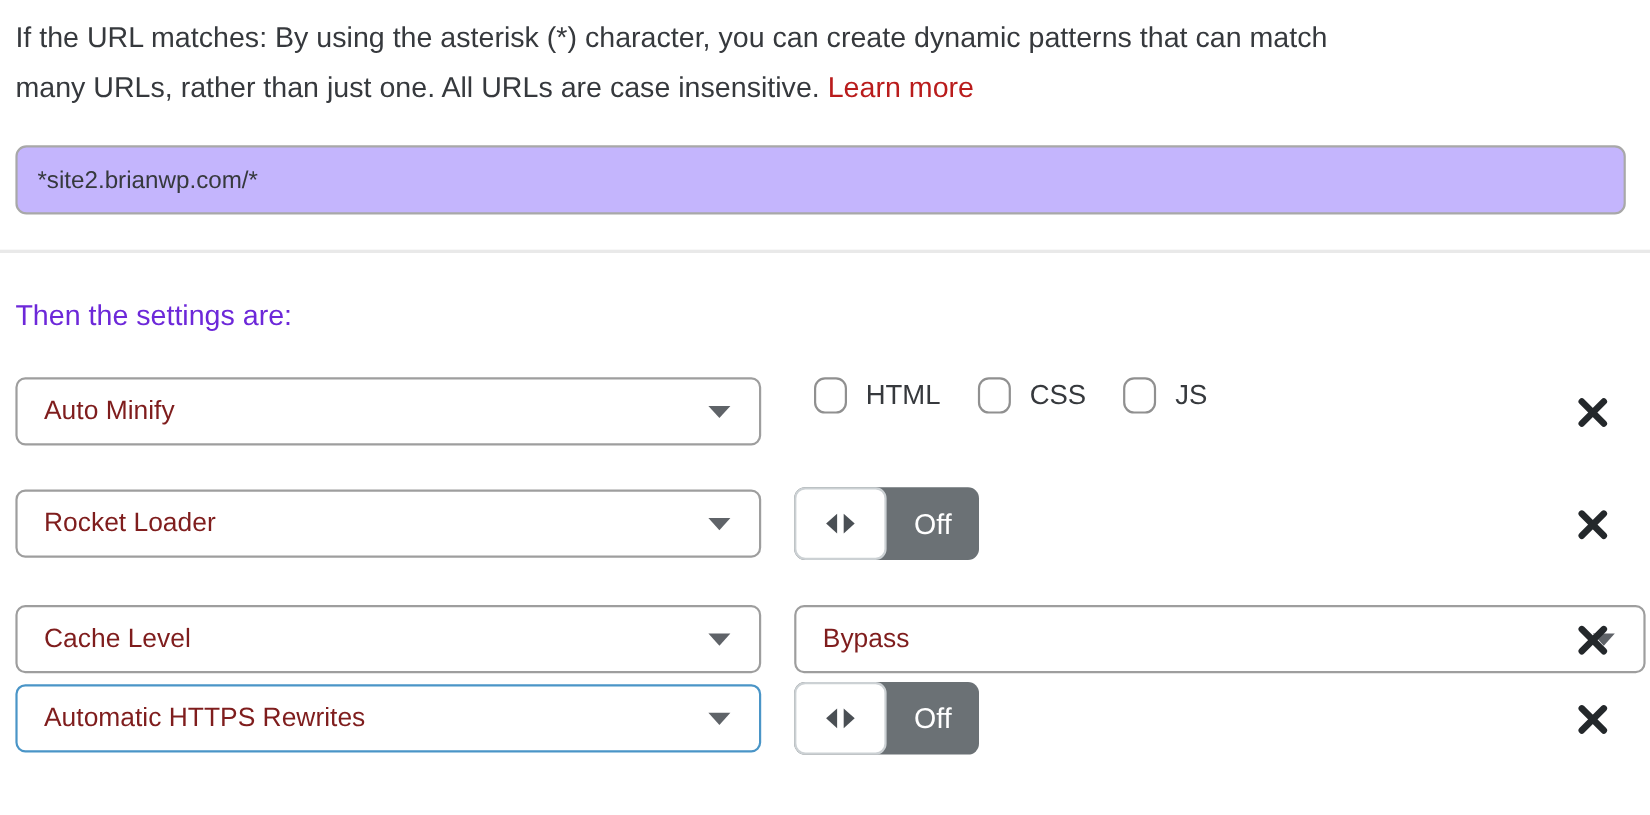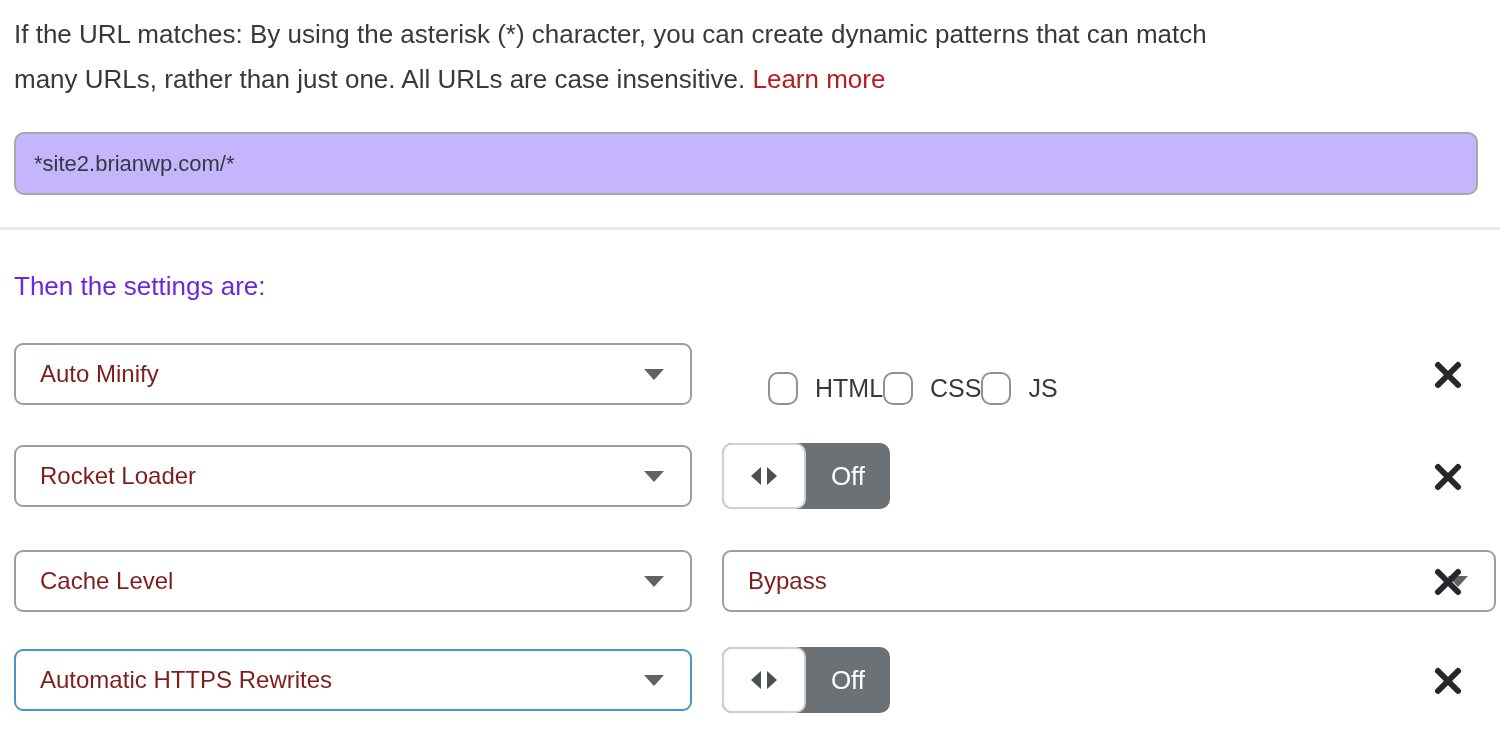--- a/index.html
+++ b/index.html
@@ -41,21 +41,21 @@
   .section-title {
     position: absolute; left: 14px; top: 271px;
     font-size: 26px; color: #6d28d9;
   }
 
   
   .rule-row { position: absolute; left: 0; width: 1500px; height: 66px; }
   .row-1 { top: 343px; }
   .row-2 { top: 445px; }
   .row-3 { top: 550px; text-decoration: underline; }
-  .row-4 { top: 649px; }
+  .row-4 { top: 622px; }
 
   
   .select {
     position: absolute; top: 0; height: 62px;
     border: 2px solid #9e9e9e; border-radius: 9px;
     background: #fff; cursor: pointer;
     display: flex; align-items: center;
     padding: 0 56px 0 24px;
     font-size: 24px; color: #7f1d1d;
   }
@@ -66,22 +66,22 @@
     position: absolute; right: 26px; top: 50%;
     margin-top: -5px;
     width: 0; height: 0;
     border-left: 10px solid transparent;
     border-right: 10px solid transparent;
     border-top: 11px solid #5f6368;
   }
 
   
   .checkbox-group {
-    position: absolute; left: 768px; top: 0; height: 62px;
-    display: flex; align-items: flex-end; 
+    position: absolute; left: 740px; top: 0; height: 62px;
+    display: flex; align-items: flex-start; gap: 34px;
   }
   .checkbox-item { display: flex; align-items: center; gap: 17px; cursor: pointer; }
   .checkbox-item input[type="checkbox"] {
     appearance: none; -webkit-appearance: none;
     width: 30px; height: 33px;
     border: 2px solid #909090; border-radius: 10px;
     background: #fff; cursor: pointer; margin: 0;
   }
   .checkbox-item .cb-label { font-size: 25px; color: #36393d; }
 

